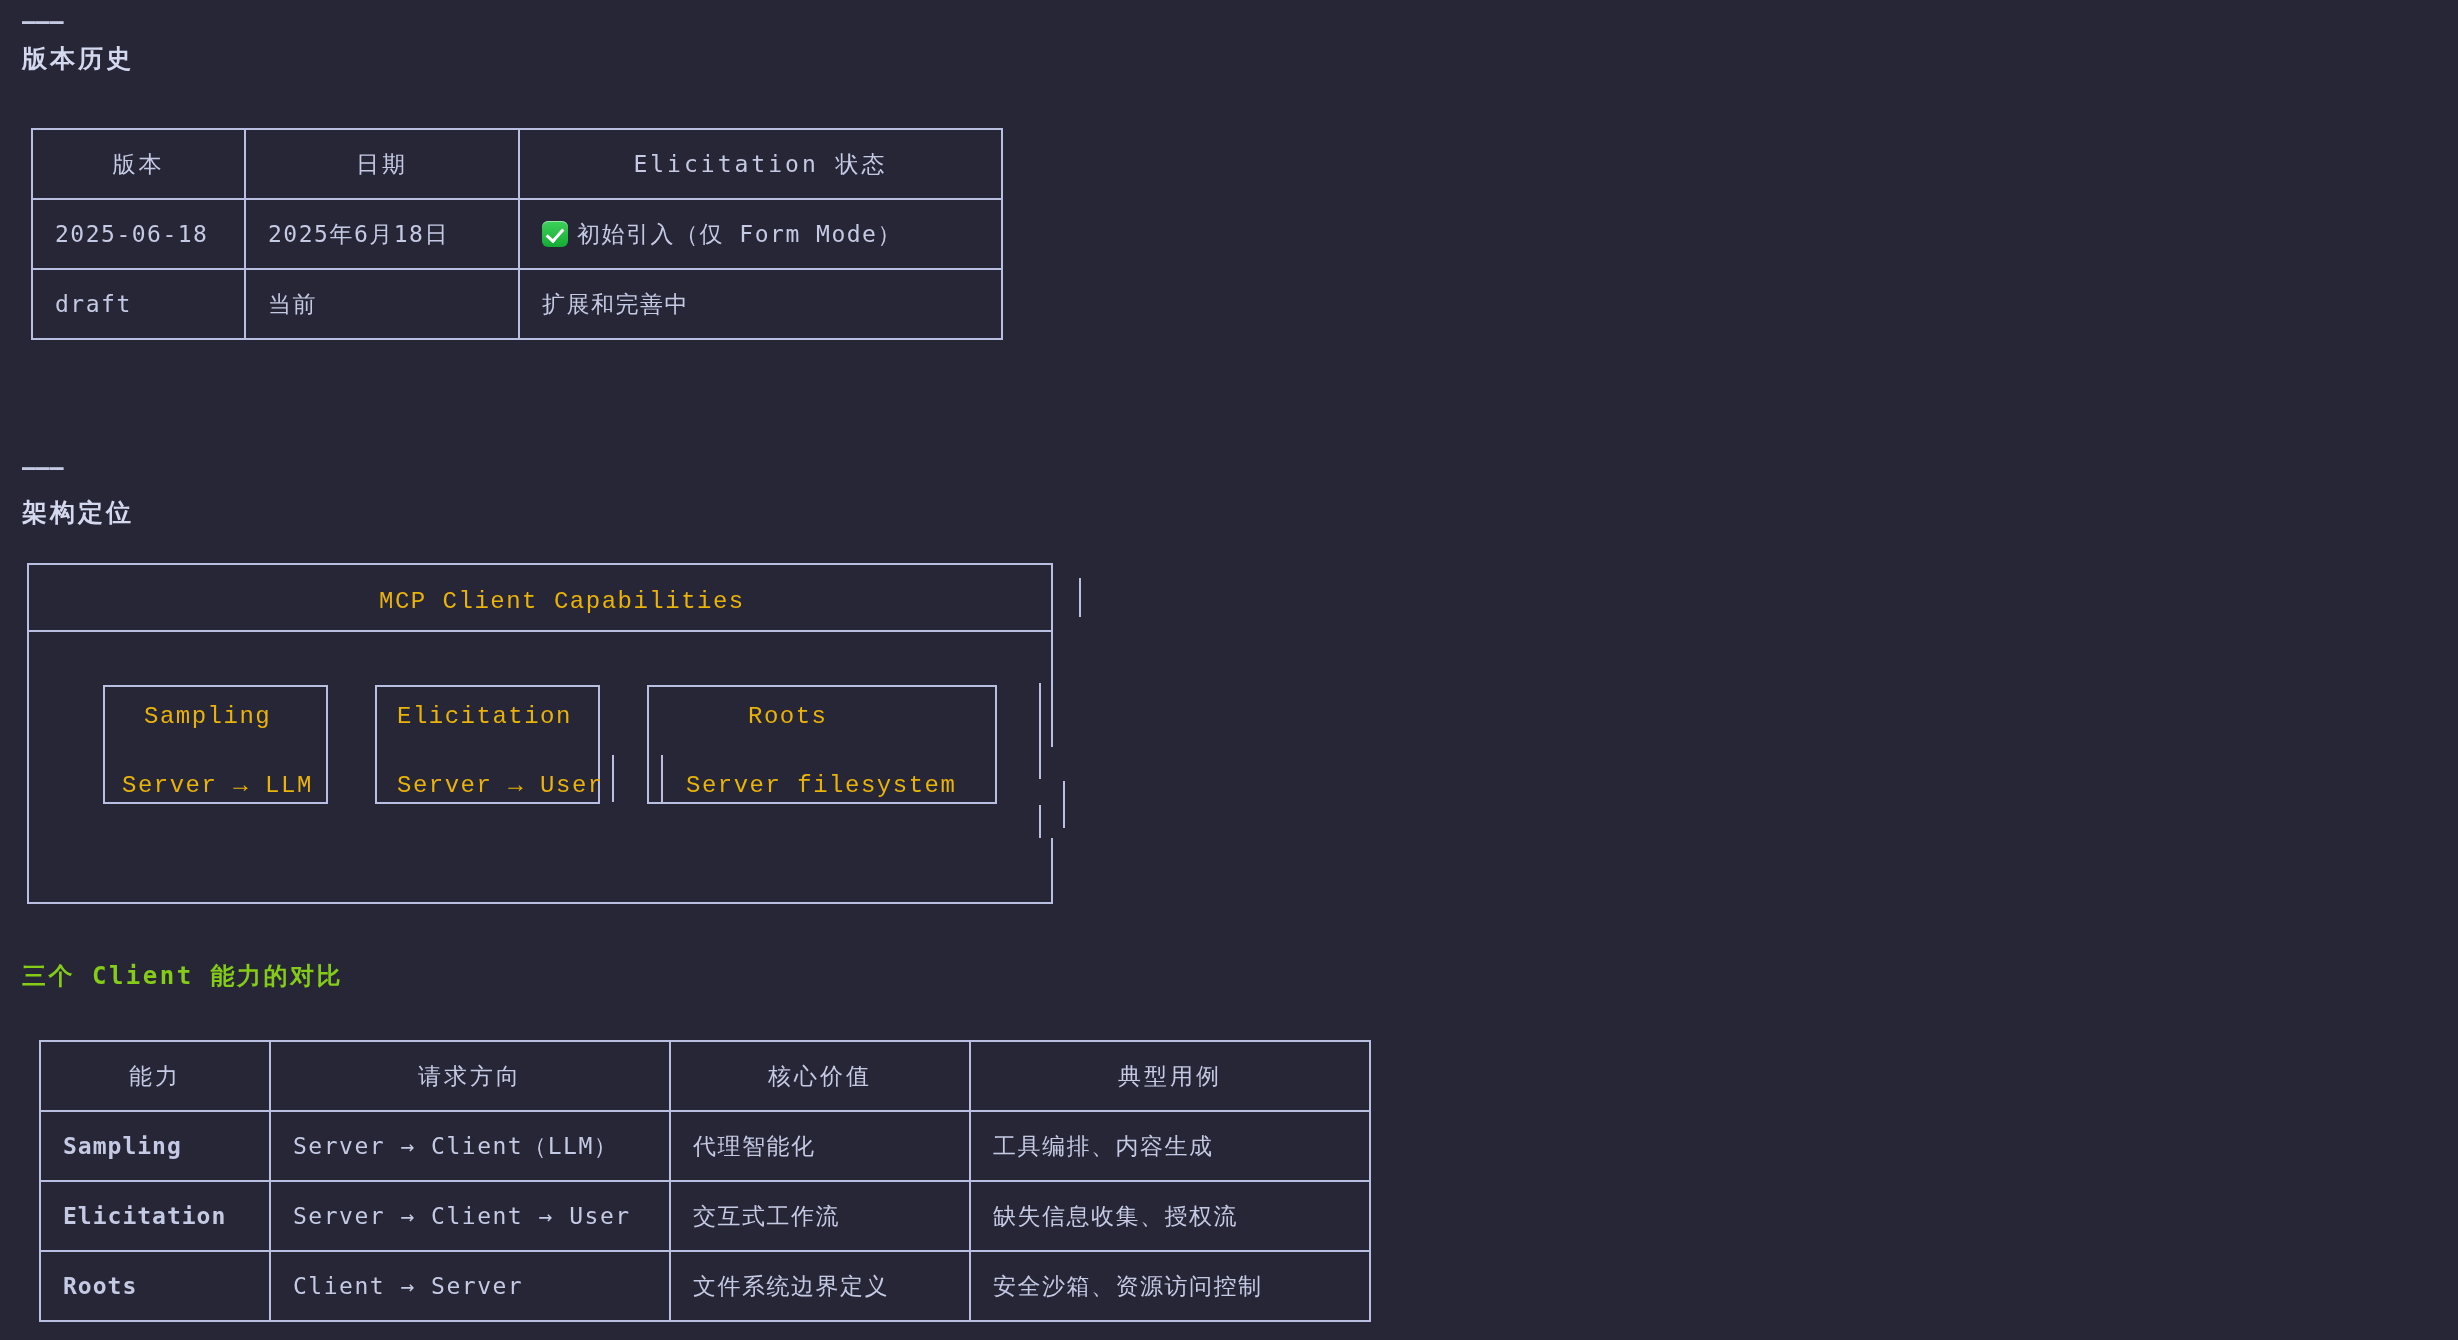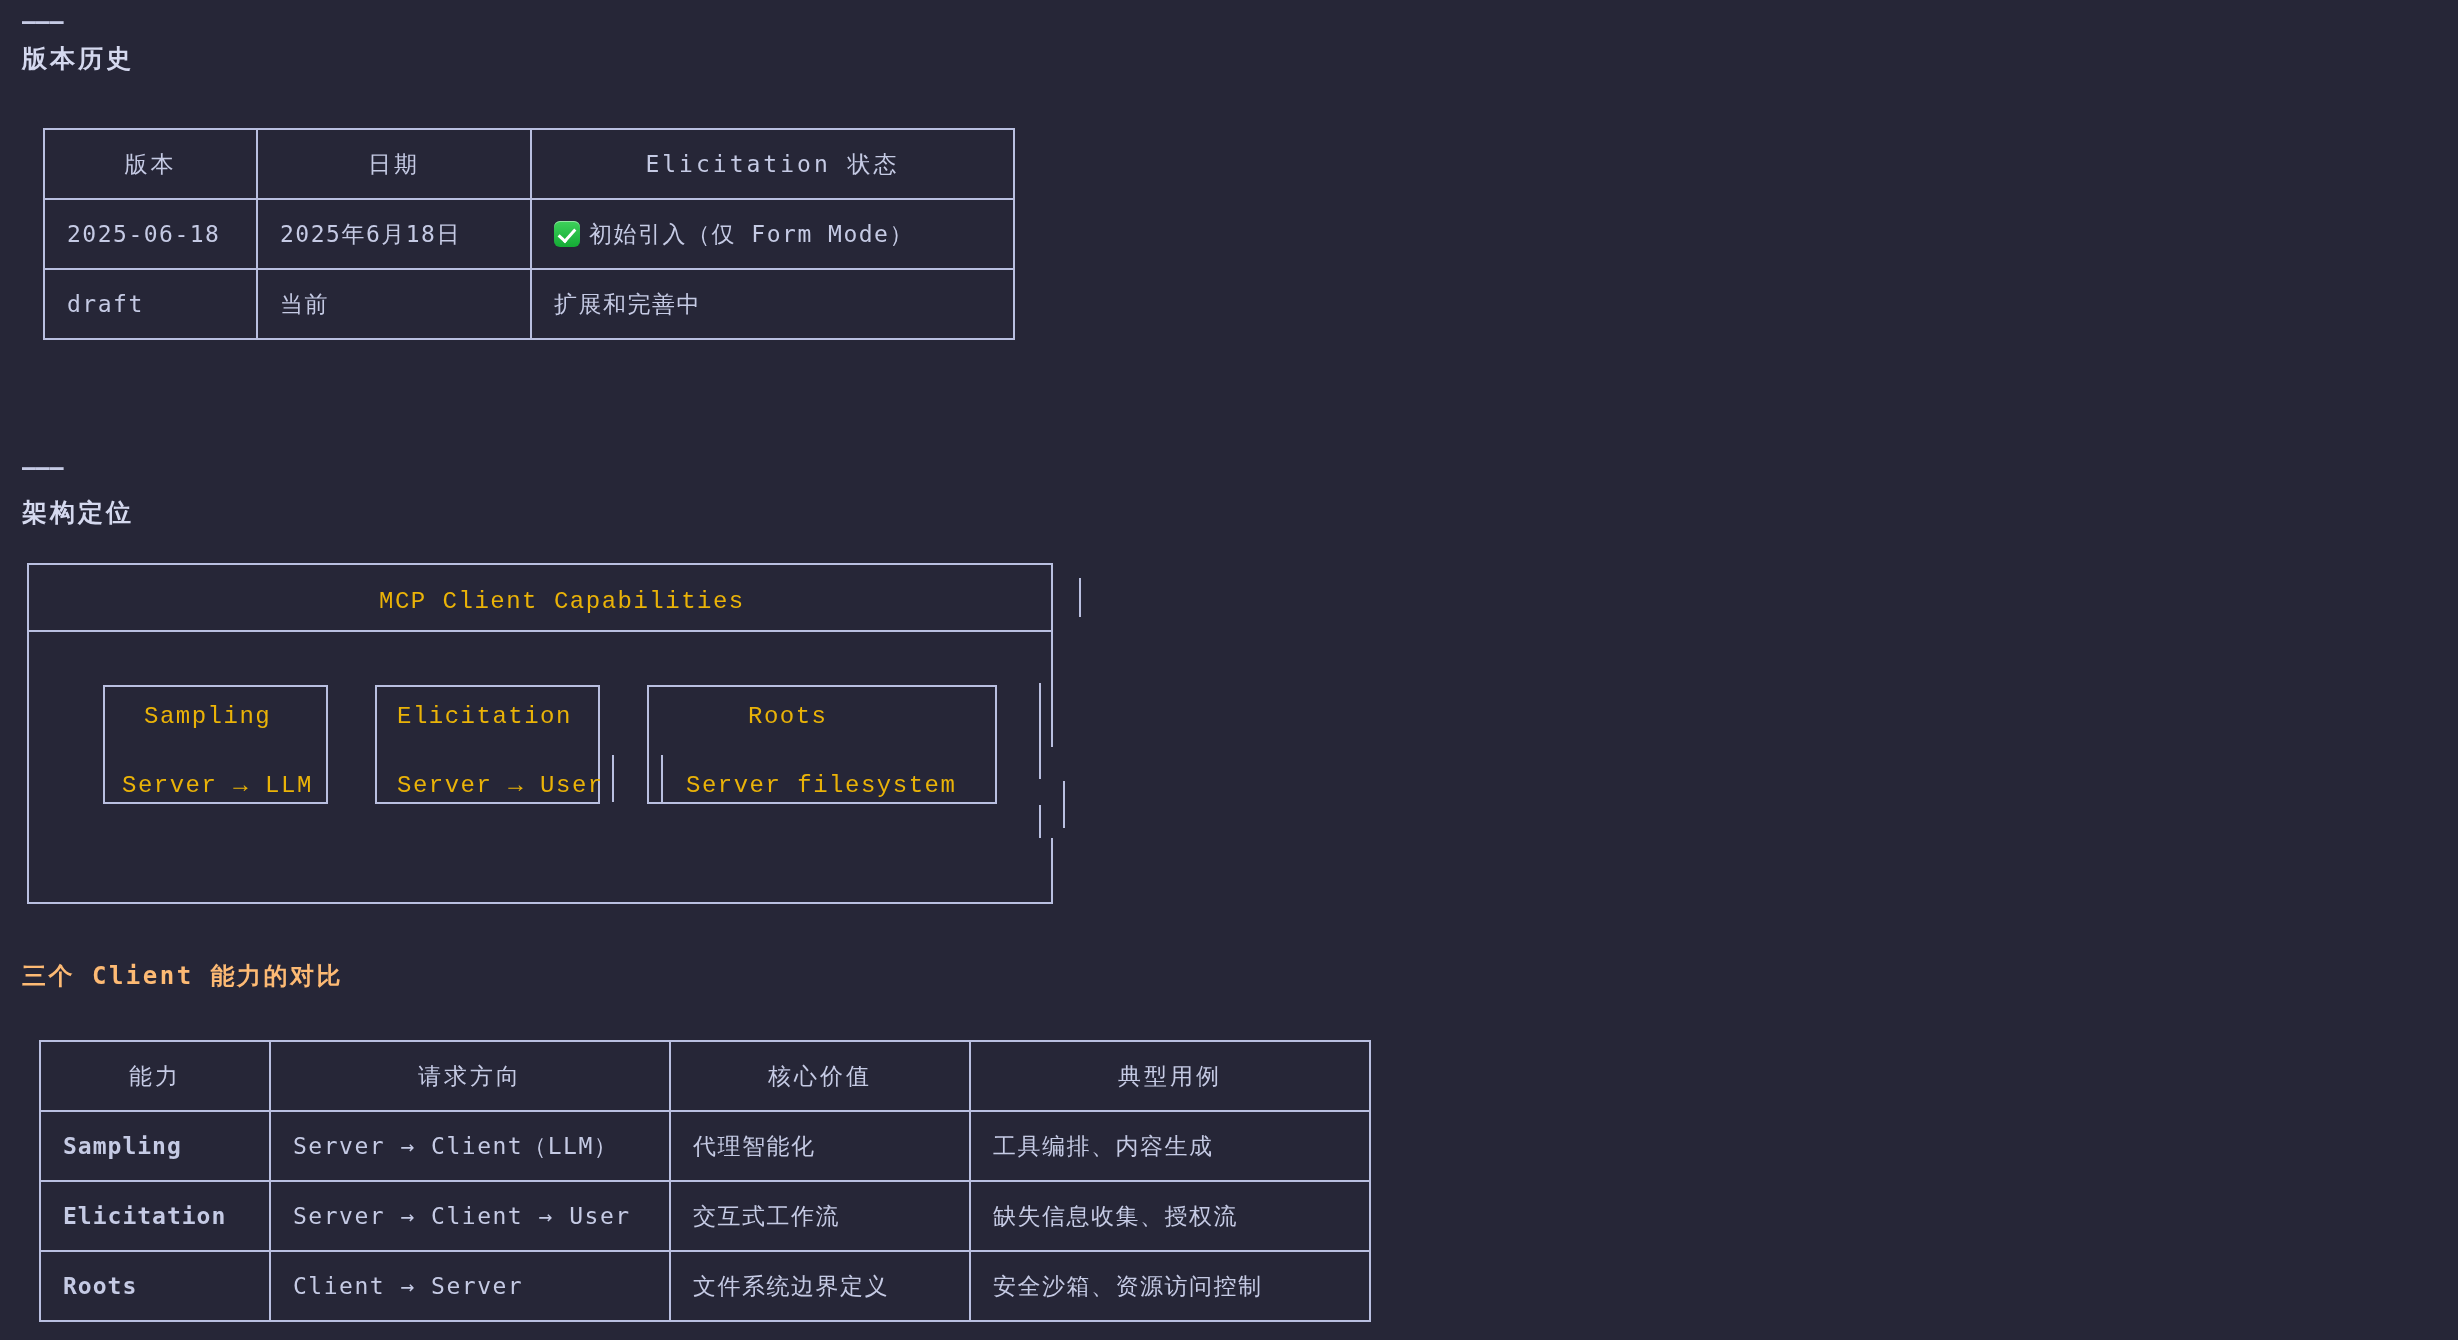--- a/index.html
+++ b/index.html
@@ -36,21 +36,21 @@
     font-size: 25px;
     font-weight: 700;
     color: #d5d9ef;
     letter-spacing: 3px;
     line-height: 1.2;
   }
   .sub-heading {
     font-family: "DejaVu Sans Mono", "Liberation Mono", monospace;
     font-size: 24px;
     font-weight: 700;
-    color: #fdba74;
+    color: #84cc16;
     letter-spacing: 2.5px;
     line-height: 1.2;
   }
 
   
   table.grid {
     border-collapse: collapse;
     table-layout: fixed;
     font-family: "DejaVu Sans Mono", "Liberation Mono", monospace;
     font-size: 23px;
@@ -138,21 +138,21 @@
 </head>
 <body>
 
 <div class="page">
 
   <div style="position:absolute; left:22px; top:10px;">
     <div class="hr-dashes">———</div>
     <div class="section-heading" style="margin-top:11px;">版本历史</div>
   </div>
 
-  <table class="grid" id="version-table" style="position:absolute; left:16px; top:128px;border-radius:15px;">
+  <table class="grid" id="version-table" style="position:absolute; left:4px; top:128px;border-radius:15px;">
     <colgroup>
         <col class="c0">
         <col class="c1">
         <col class="c2">
       </colgroup>
     <thead>
       <tr>
         <th>版本</th>
         <th>日期</th>
         <th>Elicitation 状态</th>

